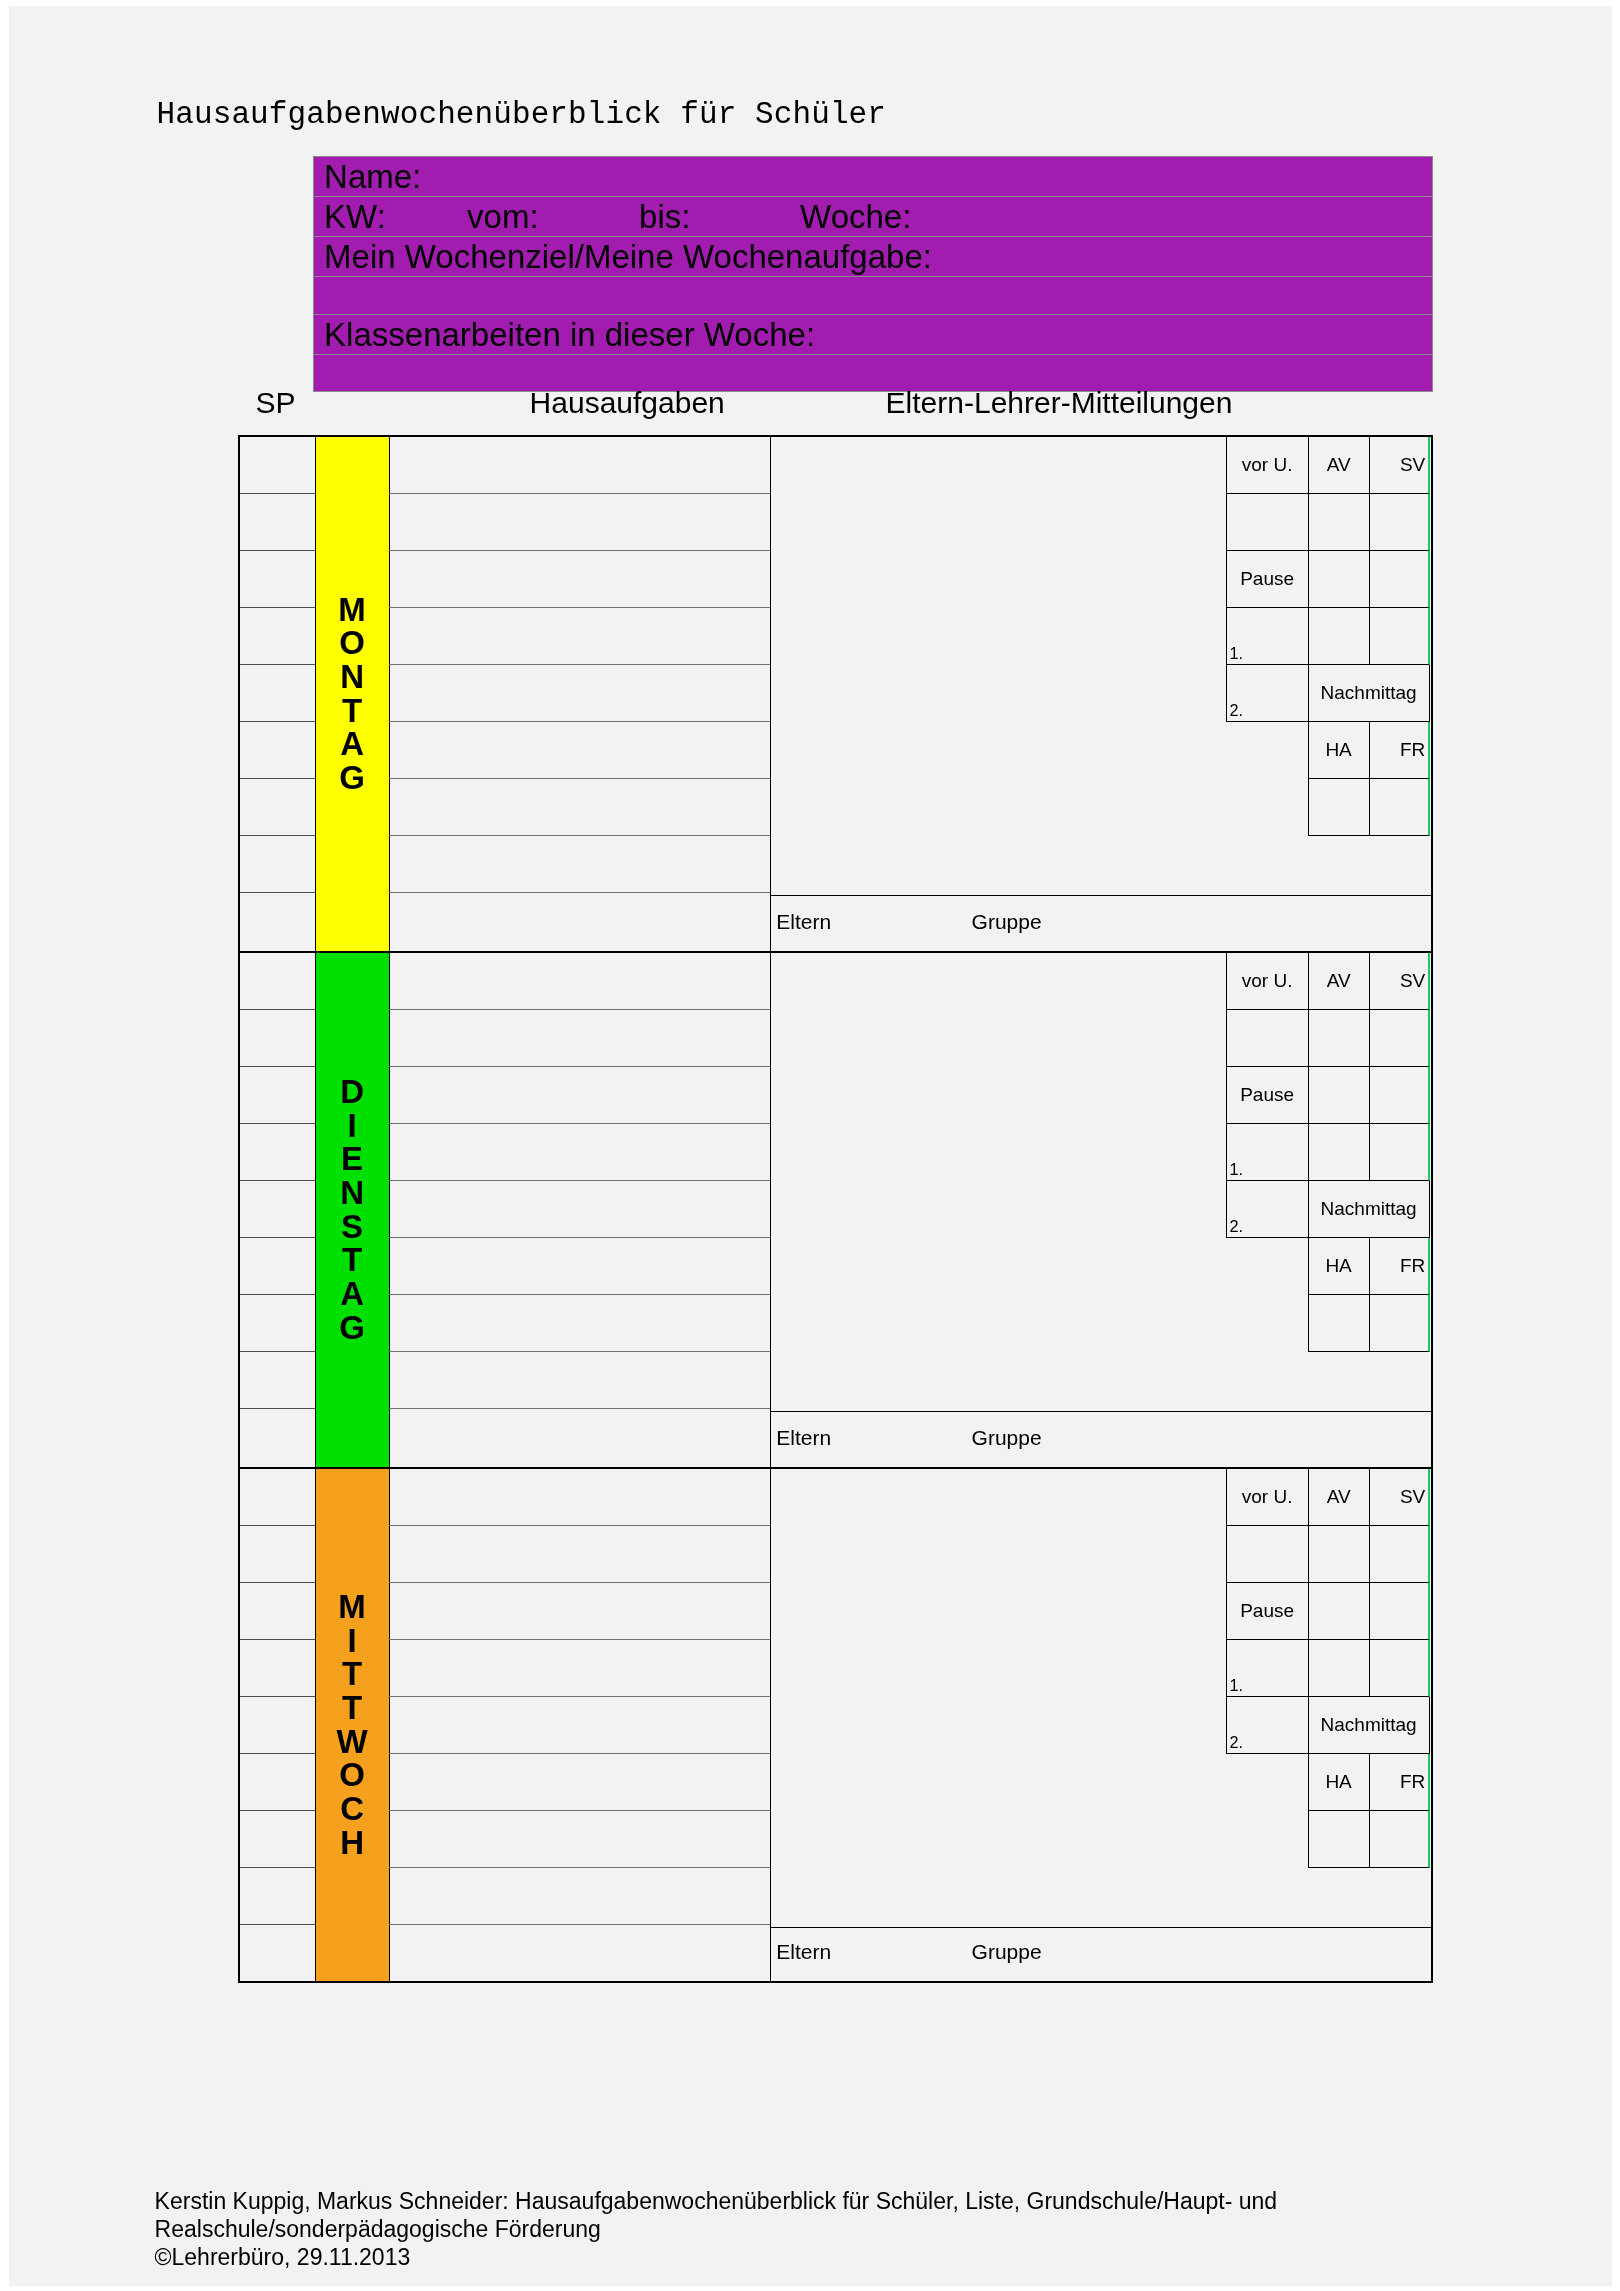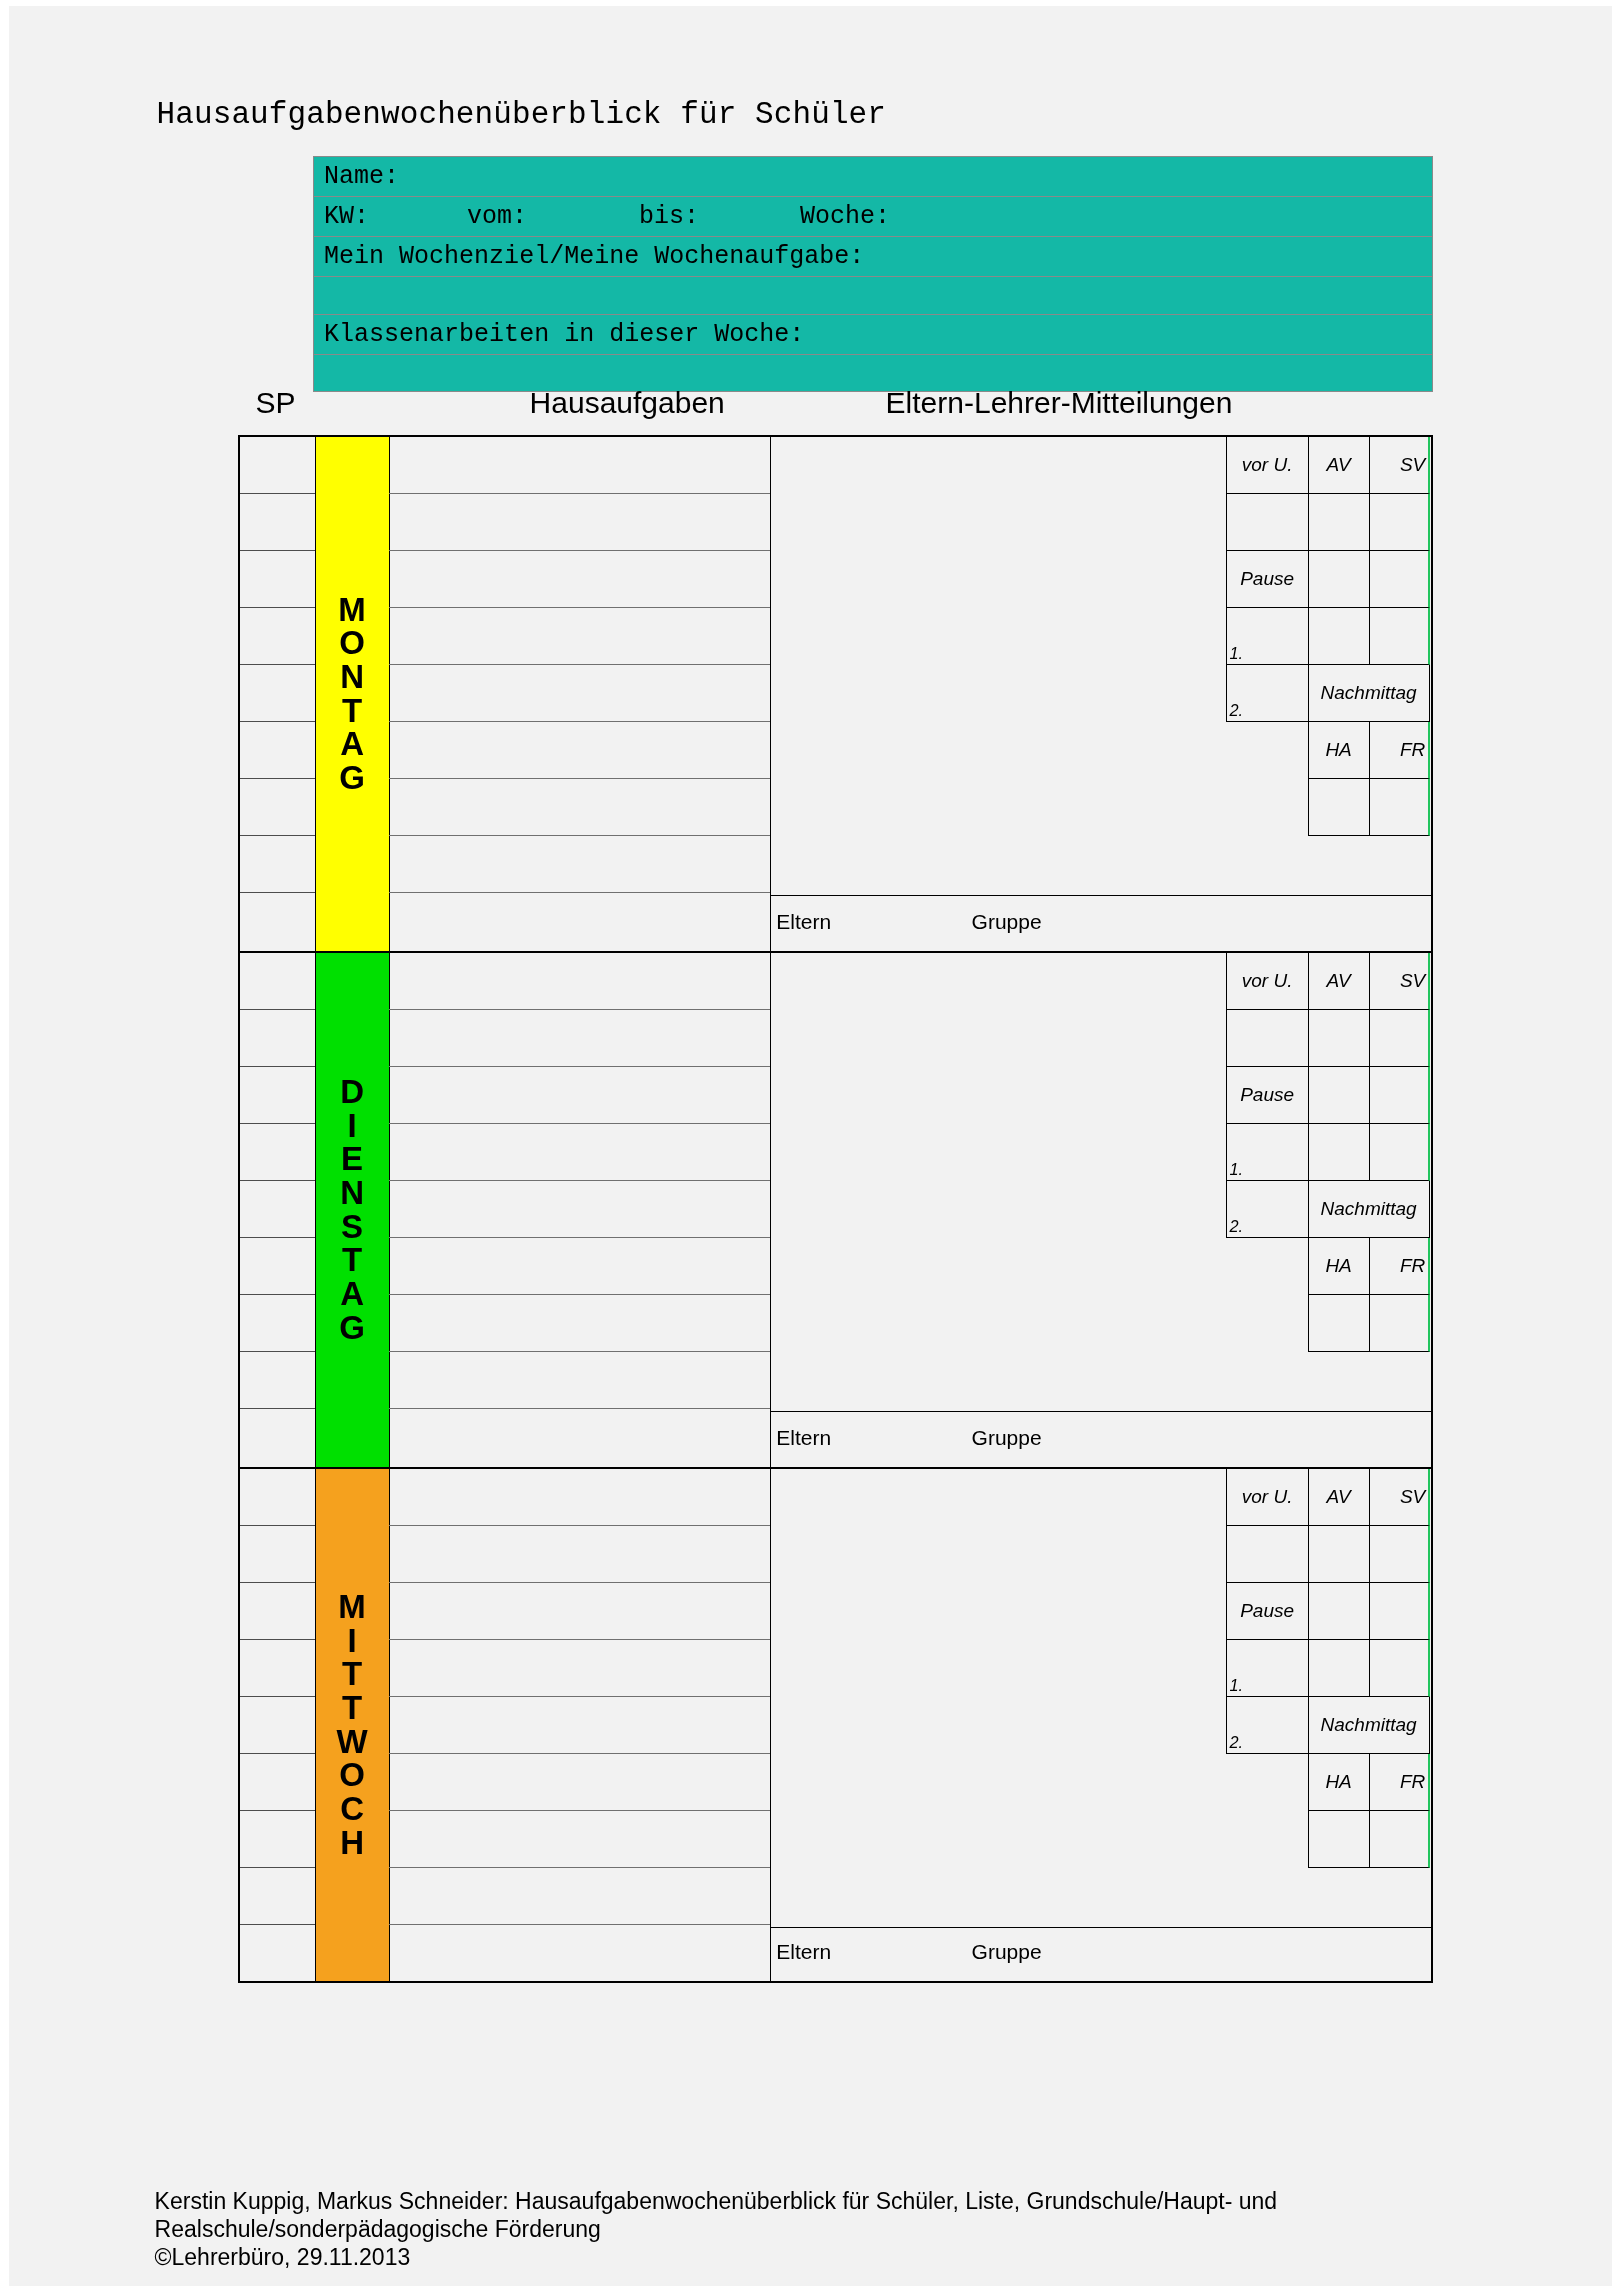--- a/index.html
+++ b/index.html
@@ -35,28 +35,27 @@
   
   .form-block {
     position: absolute;
     left: 304px; top: 150px;
     width: 1120px;
   }
   .form-row {
     box-sizing: border-box;
     border: 1px solid #8a8a8a;
     border-bottom: none;
-    background: #14b8a6;
-    font-size: 25px;
+    background: #a21caf;
+    font-size: 33px;
     padding: 1.9px 0 1.9px 10.5px;
     height: 40px;
     line-height: 36px;
     white-space: nowrap;
     overflow: hidden;
-    font-family: Liberation Mono, monospace;
   }
   .form-row:last-child { border-bottom: 1px solid #8a8a8a; }
   .form-row.spacer { height: 38px; }
   .fr-seg { display: inline-block; }
   .seg-kw   { width: 143px; }
   .seg-vom  { width: 172px; }
   .seg-bis  { width: 161px; }
 
   
   .col-caps {
@@ -189,21 +188,20 @@
     box-sizing: border-box;
   }
   .sub .sc {
     box-sizing: border-box;
     border-left: 1px solid #000000;
     border-bottom: 1px solid #000000;
     display: flex;
     align-items: center;
     justify-content: center;
     position: relative;
-    font-style: italic;
   }
   .sub .c1 { width: 82px; }
   .sub .c2 { width: 61px; }
   .sub .c3 { width: 61px; border-right: 2px solid #22c55e; padding-left: 28px; }
   .sub .c23 { width: 122px; border-right: 1px solid #000000; }
   .sub .corner-num {
     position: absolute;
     left: 2.9px; bottom: 1px;
     font-size: 16.3px;
   }

